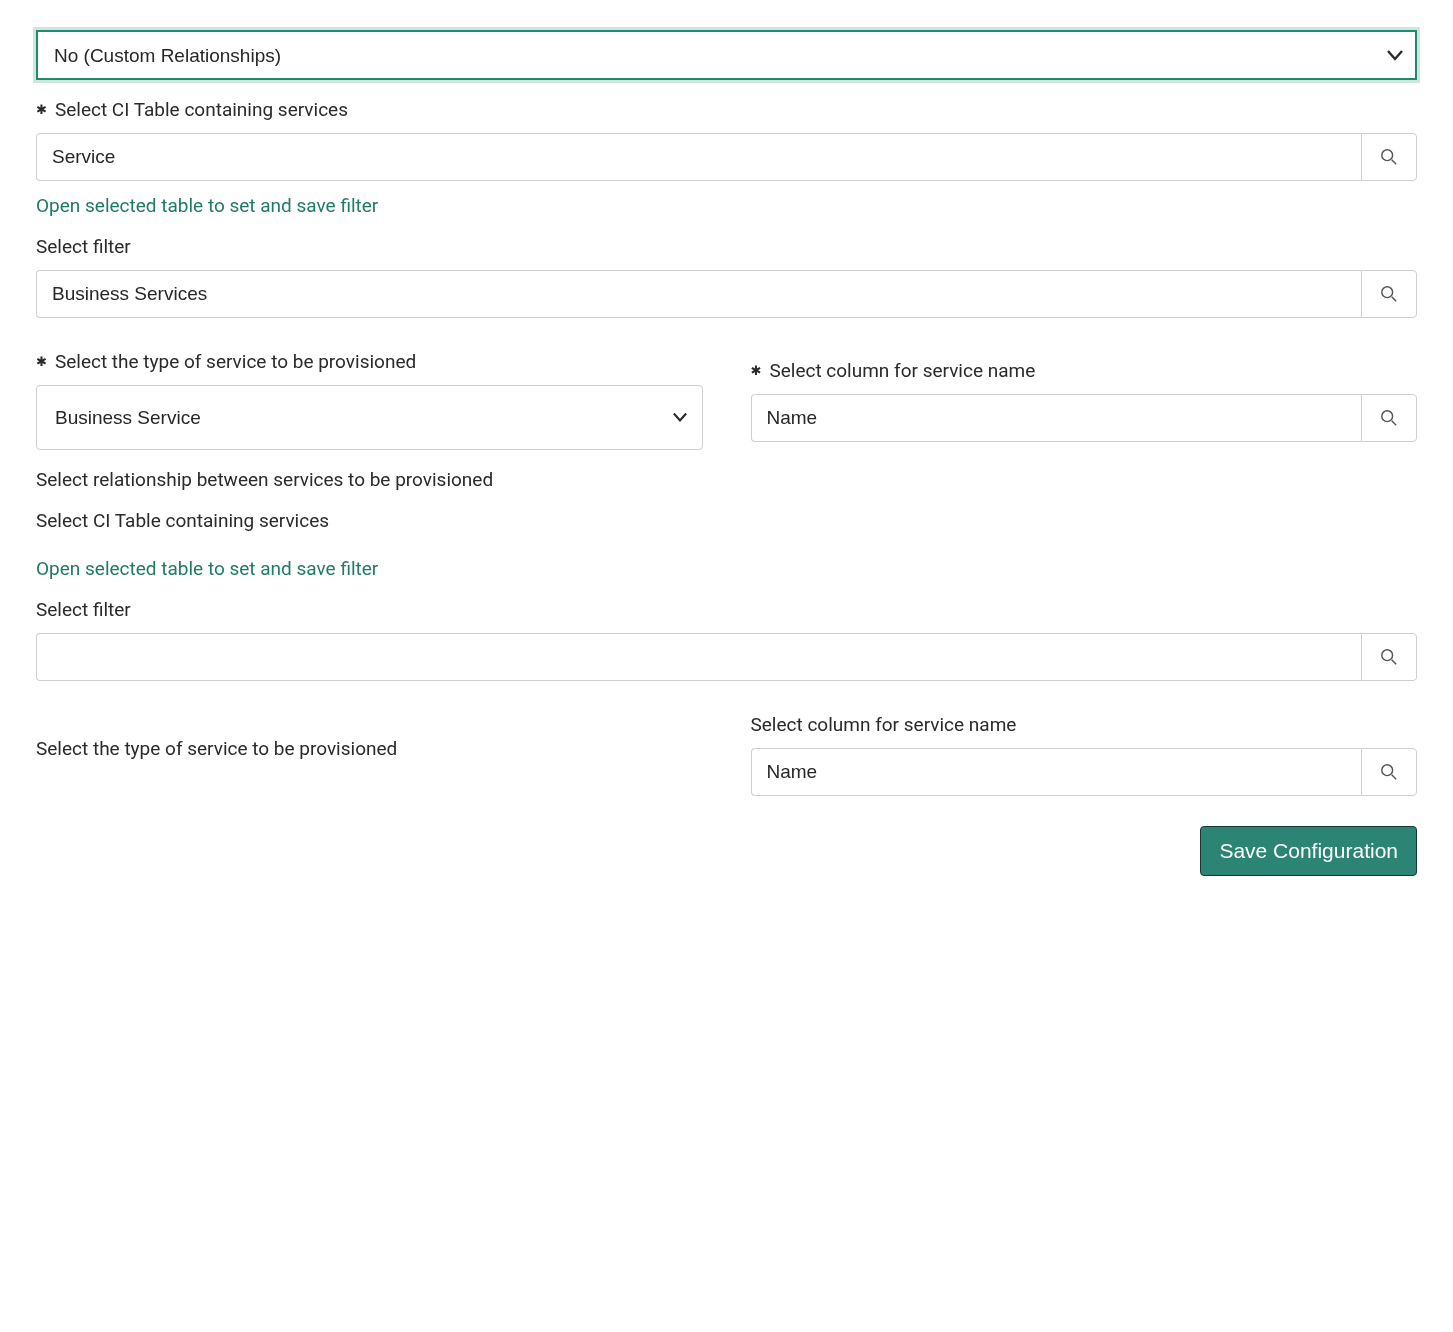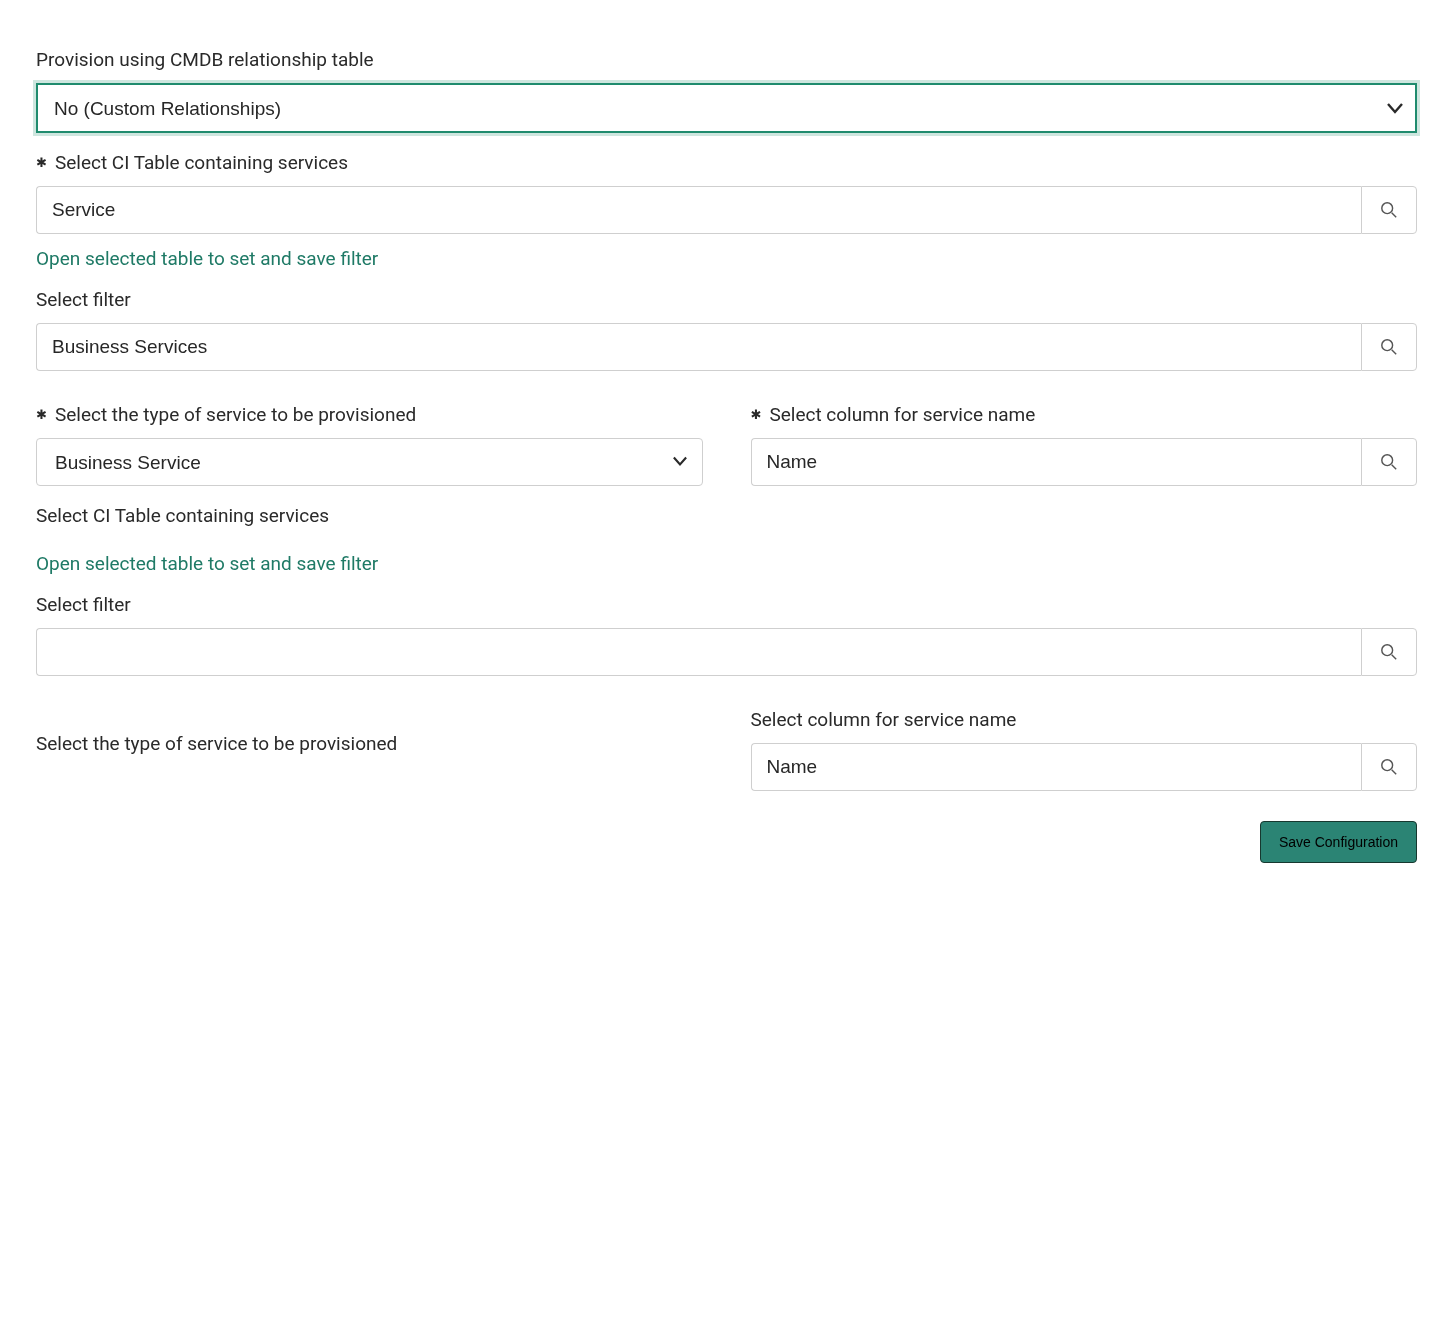--- a/index.html
+++ b/index.html
@@ -37,21 +37,21 @@
       padding: 0 44px 0 16px;
       font-size: 19px;
       color: #272727;
       background: #fff;
       appearance: none;
       -webkit-appearance: none;
       position: relative;
     }
     .select-plain {
       width: 100%;
-      height: 48px;
+      height: 65px;
       border: 1px solid #cfcfcf;
       border-radius: 4px;
       padding: 0 44px 0 18px;
       font-size: 19px;
       color: #272727;
       background: #fff;
       appearance: none;
       -webkit-appearance: none;
     }
     .select-wrap {
@@ -109,34 +109,33 @@
       flex: 1;
       min-width: 0;
     }
     .footer {
       display: flex;
       justify-content: flex-end;
       margin-top: 30px;
     }
     .btn-primary {
       background: #2b8474;
-      color: #000000;
+      color: #ffffff;
       border: 1px solid #17382f;
       border-radius: 4px;
       padding: 12px 18px;
-      font-size: 14px;
+      font-size: 21px;
       cursor: pointer;
     }
     svg { display: block; }
   </style>
 </head>
 <body>
 
 <div class="field-group">
-  <label class="label">Provision using CMDB relationship table</label>
   <div class="select-wrap">
     <select class="select-highlight">
       <option>No (Custom Relationships)</option>
     </select>
     <span class="chev">
       <svg viewBox="0 0 16 16" width="16" height="16">
           <path d="M1 4l7 8 7-8" fill="none" stroke="#2a2a2a" stroke-width="2.4"></path>
         </svg>
     </span>
   </div>
@@ -197,20 +196,21 @@
               <circle cx="8" cy="8" r="6" fill="none" stroke="#555" stroke-width="1.6"></circle>
               <line x1="13" y1="13" x2="18" y2="18" stroke="#555" stroke-width="1.6"></line>
             </svg>
         </span>
       </button>
     </div>
   </div>
 </div>
 
 <div class="field-group">
+  <label class="label">Select relationship between services to be provisioned</label>
 </div>
 
 <div class="field-group">
   <label class="label">Select CI Table containing services</label>
   <a class="link-teal">Open selected table to set and save filter</a>
 </div>
 
 <div class="field-group">
   <label class="label">Select filter</label>
   <div class="lookup">

